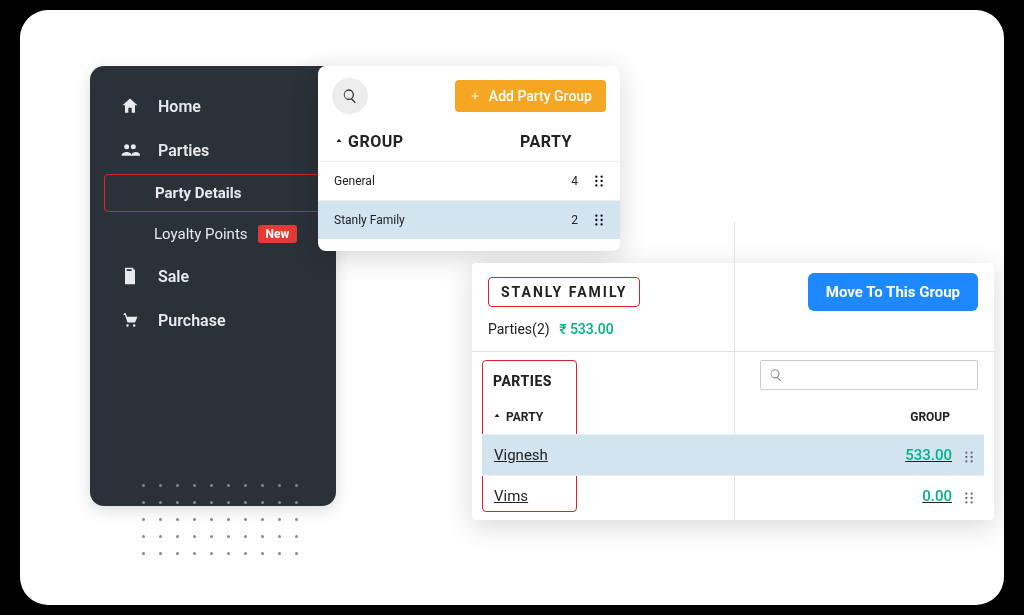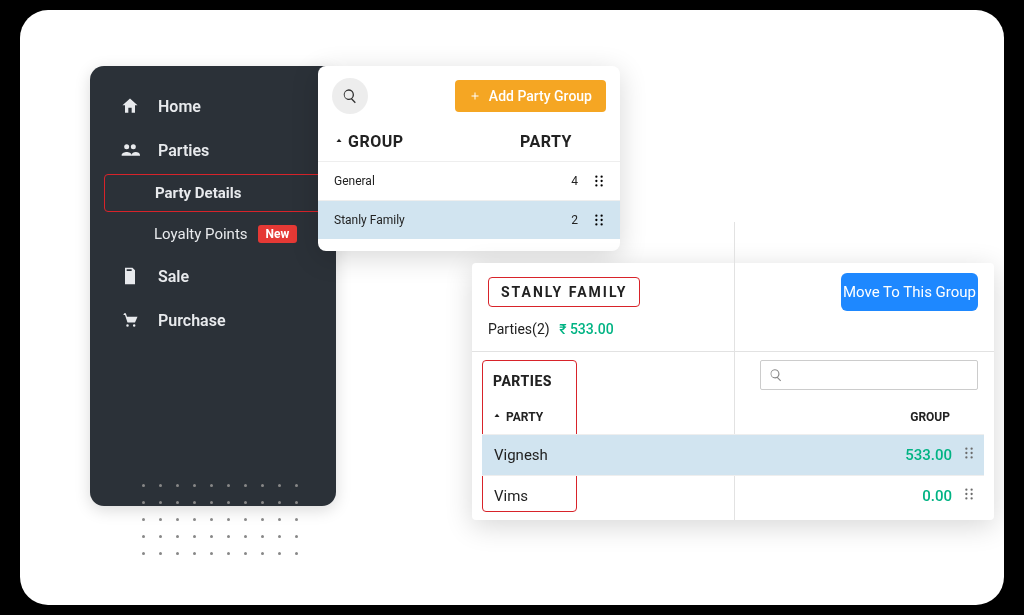--- a/index.html
+++ b/index.html
@@ -99,22 +99,22 @@
     }
     .group-title-box {
       border: 1.5px solid #d8232a;
       border-radius: 4px;
       padding: 6px 12px;
       font-size: 14px; font-weight: 700; letter-spacing: 2px;
       color: #222;
     }
     .btn-blue {
       background: #1e88ff; color: #fff; border: none;
-      padding: 10px 2px; border-radius: 6px;
-      font-size: 15px; font-weight: 400; cursor: pointer;
+      padding: 10px 18px; border-radius: 6px;
+      font-size: 15px; font-weight: 700; cursor: pointer;
     }
     .pp-summary { padding: 0 16px 14px 16px; font-size: 14px; color: #222; border-bottom: 1px solid #e2e2e2; }
     .pp-summary .amt { color: #00b383; font-weight: 500; margin-left: 6px; }
 
     .pp-body { display: flex; }
     .pp-left {
       width: 95px;
       border: 1.5px solid #d8232a;
       border-radius: 4px;
       margin: 8px 0 8px 10px;
@@ -131,27 +131,28 @@
     }
     .search-box input { border: none; outline: none; flex: 1; font-size: 14px; }
     .col-headers {
       display: flex; align-items: center;
       padding: 50px 6px 10px 0;
       font-size: 12px; font-weight: 700; color: #222;
     }
     .col-party { display: inline-flex; align-items: center; gap: 4px; }
     .col-amount { margin-left: auto; margin-right: 28px; }
     .party-row {
-      display: flex; align-items: flex-start;
+      display: flex; align-items: flex-end;
       padding: 11px 6px 11px 12px;
       font-size: 15px; color: #222;
       border-top: 1px solid #eee;
       margin-left: -105px;
       position: relative;
       z-index: 1;
+      text-decoration: underline;
     }
     .party-row.selected { background: #d1e4f0; }
     .party-row .p-name { flex: 1; }
     .party-row .p-amt { width: 90px; text-align: right; color: #00b383; font-weight: 500; margin-right: 12px; }
 
     .dot-grid {
       position: absolute;
       top: 474px; left: 122px;
       width: 170px;
       display: grid; grid-template-columns: repeat(10, 1fr);

